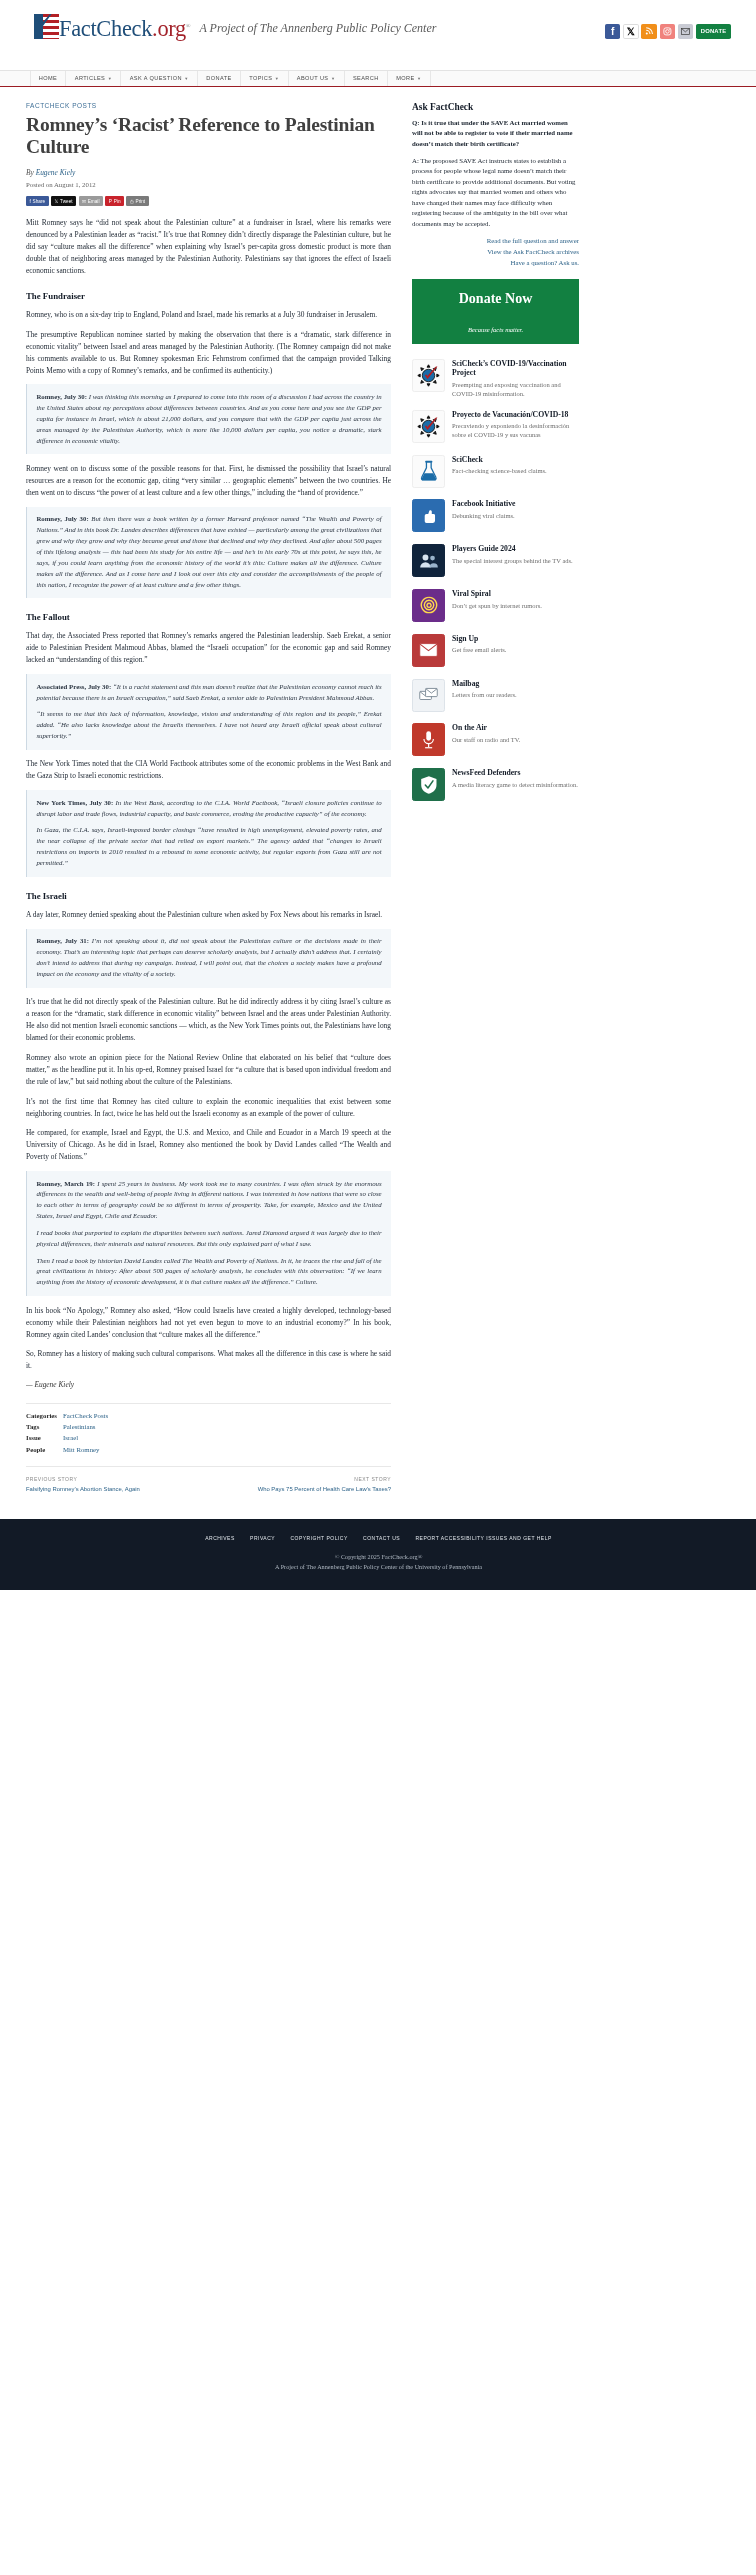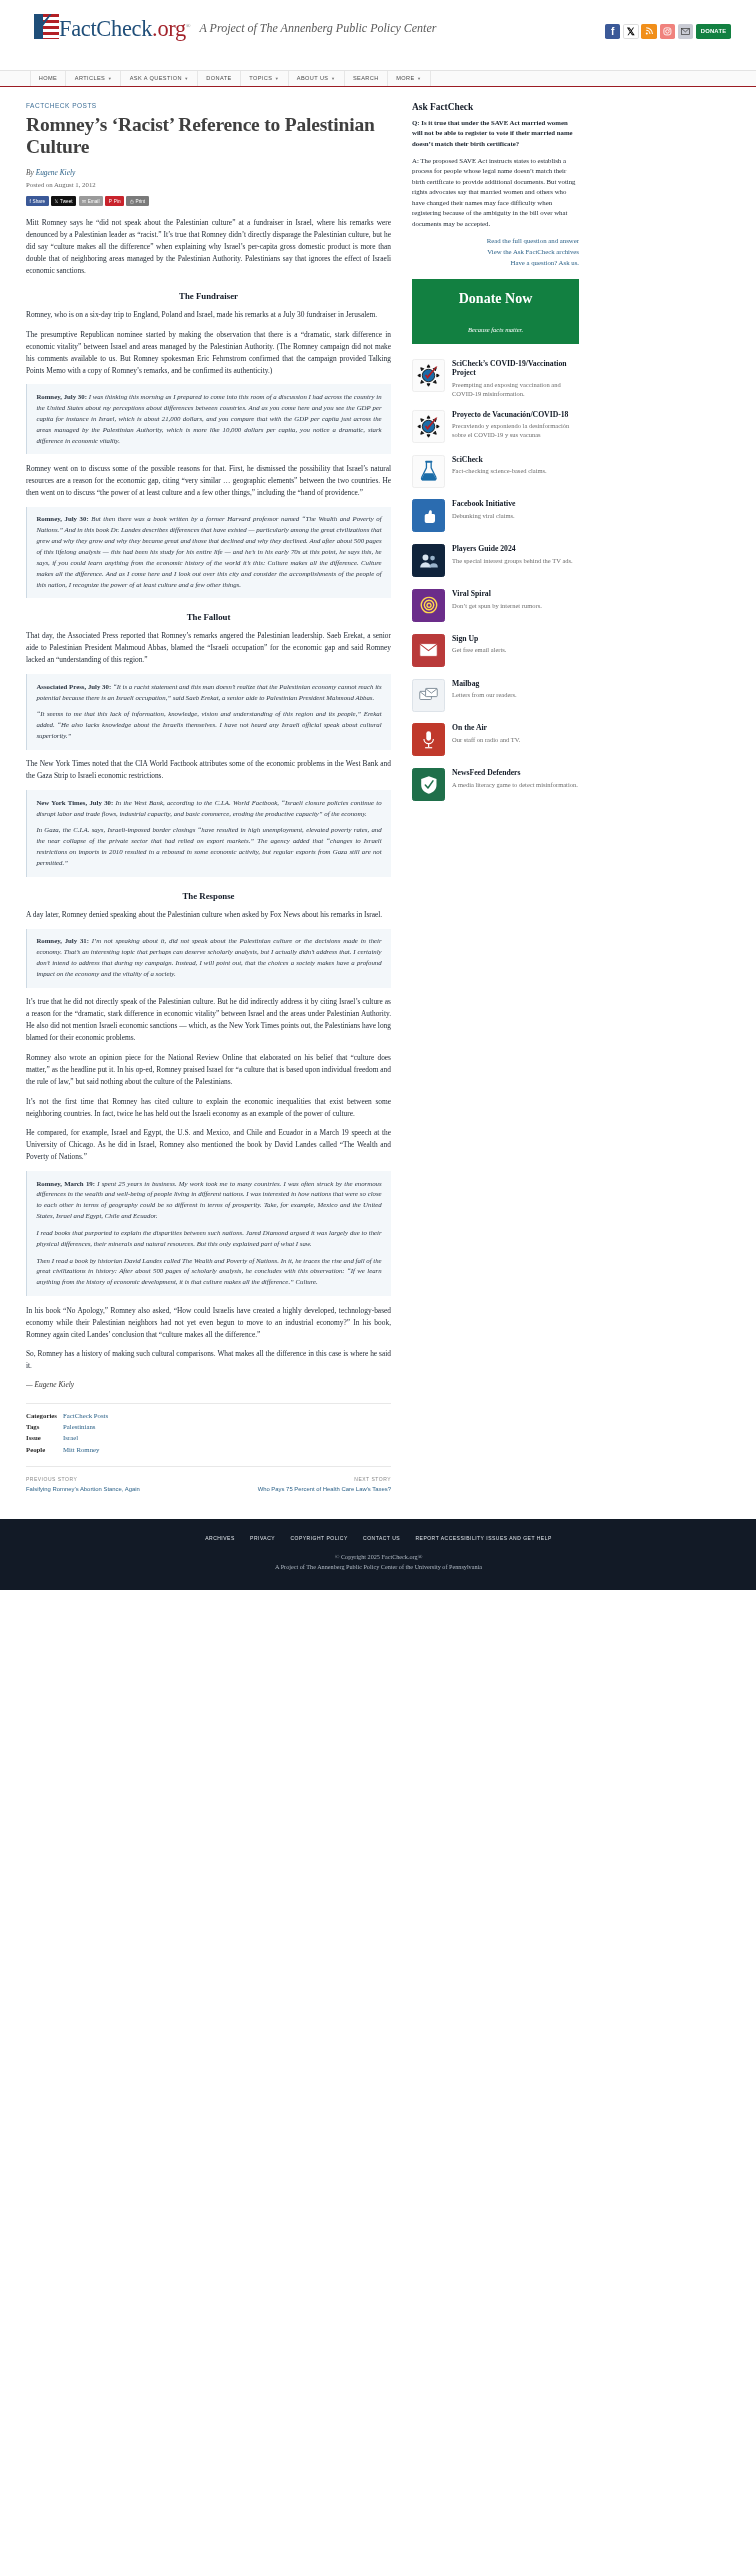--- a/index.html
+++ b/index.html
@@ -57,21 +57,21 @@
   .byline { font-family:"Liberation Serif", serif; font-style:italic; font-size:7.4px; color:#555; margin-bottom:4.1px;}
   .byline a { color:#2e6389; }
   .posted { font-family:"Liberation Serif", serif; font-size:6.8px; color:#666; margin-bottom:8.3px;}
 
   .sharebar { display:flex; gap:2.4px; margin: 3.5px 0 10.6px 0; }
   .share-btn { height:10px; border-radius:1.2px; color:#fff; font-family:"Liberation Sans",sans-serif; font-size:4.7px; display:flex; align-items:center; justify-content:center; gap:1.8px; padding:0 3.5px; }
   .sb-fb{background:#3b5998;} .sb-tw{background:#111;} .sb-em{background:#9a9a9a;}
   .sb-pt{background:#c8232c;} .sb-pr{background:#7a7a7a;}
 
   p.body { font-size:7.4px; line-height:1.62; margin:0 0 7.7px 0; text-align:justify; color:#222b36;}
-  h2.sec { font-family:"Liberation Serif", serif; font-size:8.8px; font-weight:bold; text-align:center; margin:14px 0 8.3px 0; color:#121a26;}
+  h2.sec { font-family:"Liberation Serif", serif; font-size:8.8px; font-weight:bold; margin:14px 0 8.3px 0; color:#121a26;}
 
   .quote { background:#f3f7fa; border-left:1.8px solid #cdd9e3; padding:7.7px 9.4px; margin:0 0 8.8px 0; }
   .quote p { font-size:6.8px; line-height:1.6; margin:0 0 5.9px 0; font-style:italic; color:#2a3441; text-align:justify;}
   .quote p:last-child { margin-bottom:0; }
   .quote b, .quote strong { font-style:normal; }
 
   
   .side-h { font-family:"Liberation Serif", serif; font-size:9.4px; font-weight:bold; margin:0 0 5.9px 0; color:#121a26;}
   .side-p { font-size:6.8px; line-height:1.55; margin:0 0 6.5px 0; color:#222b36;}
   .side-p.q { font-weight:bold; }
@@ -234,21 +234,21 @@
       <p><b>Associated Press, July 30:</b><span> “It is a racist statement and this man doesn’t realize that the Palestinian economy cannot reach its potential because there is an Israeli occupation,” said Saeb Erekat, a senior aide to Palestinian President Mahmoud Abbas.</span></p>
       <p>“It seems to me that this lack of information, knowledge, vision and understanding of this region and its people,” Erekat added. “He also lacks knowledge about the Israelis themselves. I have not heard any Israeli official speak about cultural superiority.”</p>
     </div>
 
     <p class="body">The New York Times noted that the CIA World Factbook attributes some of the economic problems in the West Bank and the Gaza Strip to Israeli economic restrictions.</p>
     <div class="quote">
       <p><b>New York Times, July 30:</b><span> In the West Bank, according to the C.I.A. World Factbook, “Israeli closure policies continue to disrupt labor and trade flows, industrial capacity, and basic commerce, eroding the productive capacity” of the economy.</span></p>
       <p>In Gaza, the C.I.A. says, Israeli-imposed border closings “have resulted in high unemployment, elevated poverty rates, and the near collapse of the private sector that had relied on export markets.” The agency added that “changes to Israeli restrictions on imports in 2010 resulted in a rebound in some economic activity, but regular exports from Gaza still are not permitted.”</p>
     </div>
 
-    <h2 class="sec">The Response</h2>
+    <h2 class="sec">The Israeli</h2>
     <p class="body">A day later, Romney denied speaking about the Palestinian culture when asked by Fox News about his remarks in Israel.</p>
     <div class="quote">
       <p><b>Romney, July 31:</b><span> I’m not speaking about it, did not speak about the Palestinian culture or the decisions made in their economy. That’s an interesting topic that perhaps can deserve scholarly analysis, but I actually didn’t address that. I certainly don’t intend to address that during my campaign. Instead, I will point out, that the choices a society makes have a profound impact on the economy and the vitality of a society.</span></p>
     </div>
 
     <p class="body">It’s true that he did not directly speak of the Palestinian culture. But he did indirectly address it by citing Israel’s culture as a reason for the “dramatic, stark difference in economic vitality” between Israel and the areas under Palestinian Authority. He also did not mention Israeli economic sanctions — which, as the New York Times points out, the Palestinians have long blamed for their economic problems.</p>
     <p class="body">Romney also wrote an opinion piece for the National Review Online that elaborated on his belief that “culture does matter,” as the headline put it. In his op-ed, Romney praised Israel for “a culture that is based upon individual freedom and the rule of law,” but said nothing about the culture of the Palestinians.</p>
     <p class="body">It’s not the first time that Romney has cited culture to explain the economic inequalities that exist between some neighboring countries. In fact, twice he has held out the Israeli economy as an example of the power of culture.</p>
     <p class="body">He compared, for example, Israel and Egypt, the U.S. and Mexico, and Chile and Ecuador in a March 19 speech at the University of Chicago. As he did in Israel, Romney also mentioned the book by David Landes called “The Wealth and Poverty of Nations.”</p>
     <div class="quote">

